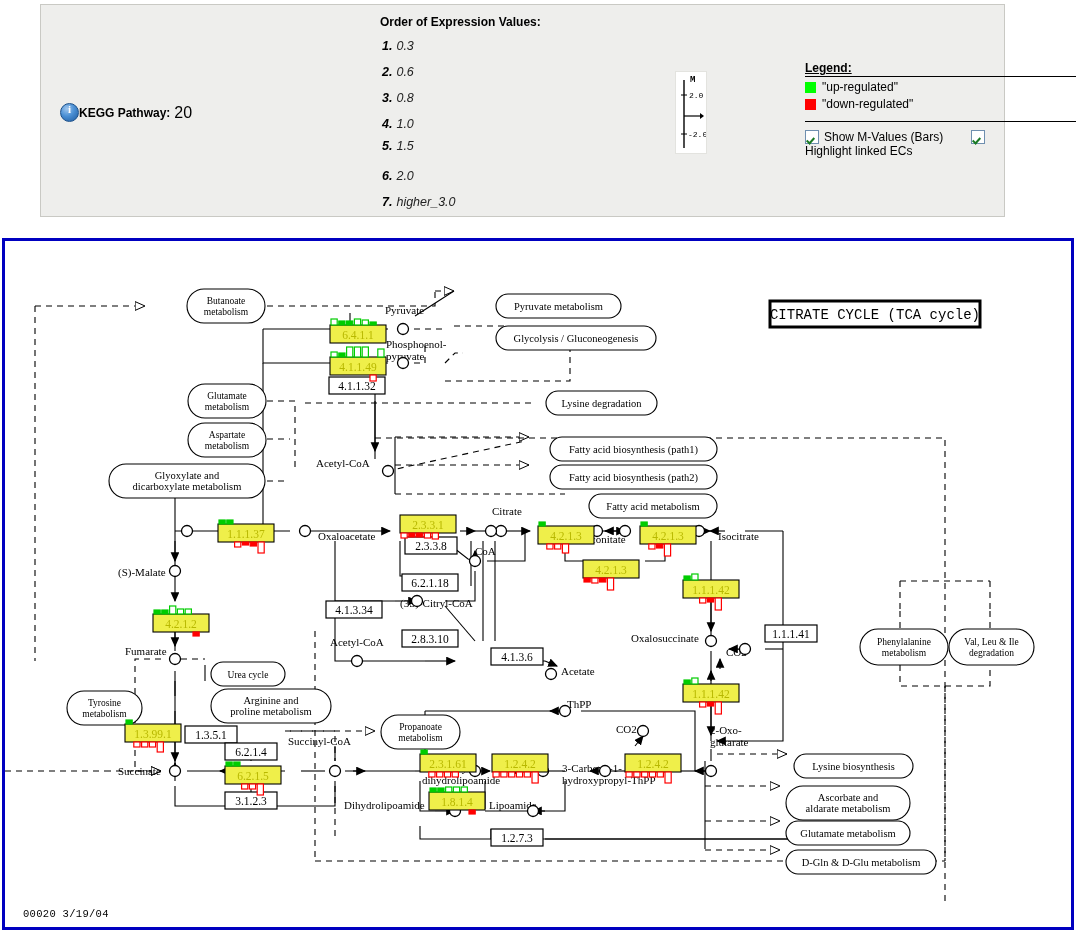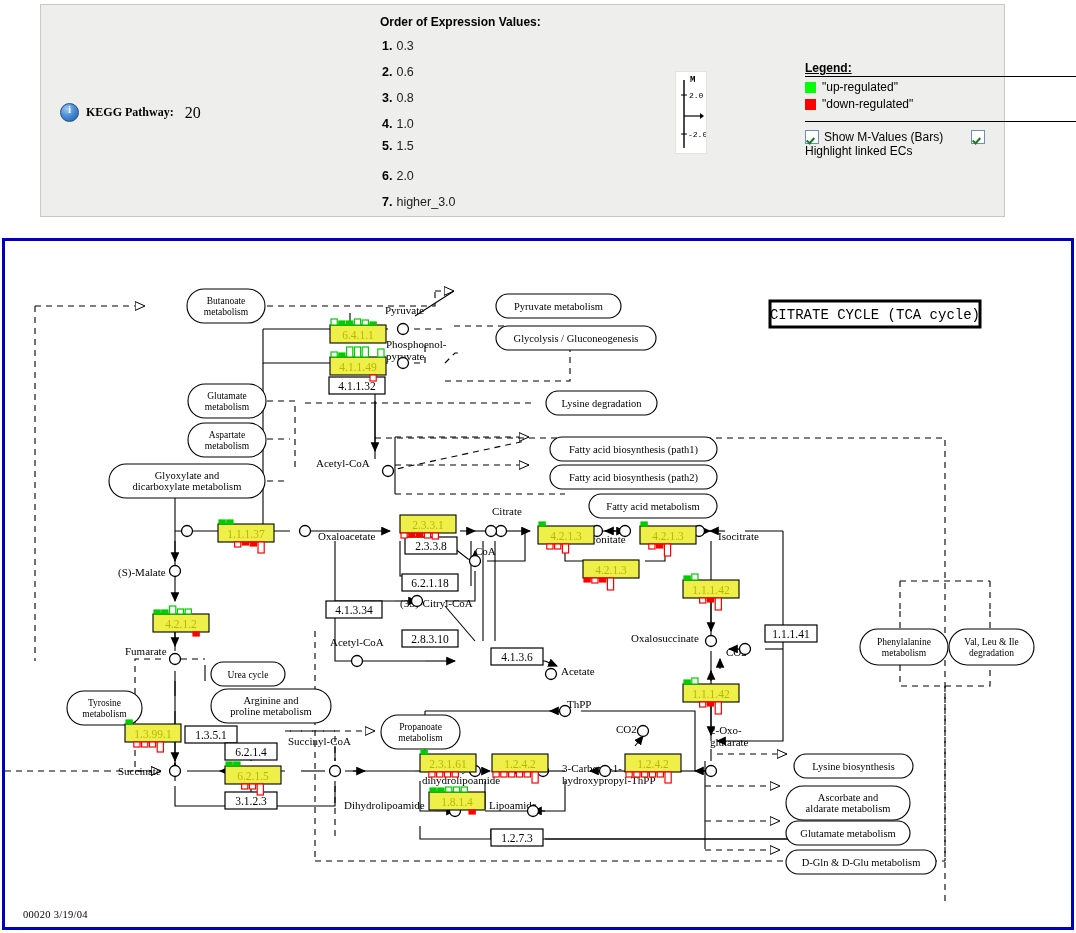--- a/index.html
+++ b/index.html
@@ -1,31 +1,31 @@
 <!DOCTYPE html>
 <html><head>
 <meta charset="utf-8">
 <style>
   html,body{margin:0;padding:0;background:#ffffff;}
   body{width:1076px;height:933px;font-family:"Liberation Sans",sans-serif;position:relative;overflow:hidden;}
 
   
   #header-panel{position:absolute;left:40px;top:4px;width:965px;height:213px;
       background:#eeeeec;border:1px solid #c9c9c4;box-sizing:border-box;}
-  #kegg-info{position:absolute;left:19px;top:98px;display:flex;align-items:center;gap:7px;font-family:Liberation Serif, serif;}
+  #kegg-info{position:absolute;left:19px;top:98px;display:flex;align-items:center;}
   .info-icon{width:17px;height:17px;border-radius:50%;
       background:radial-gradient(circle at 35% 28%, #9fc6ee 0%, #4a8fd4 45%, #1d5a9e 100%);
       border:1px solid #1a4f8a;position:relative;flex:0 0 auto;}
   .info-icon::after{content:"i";position:absolute;left:0;right:0;top:-1px;text-align:center;
       color:#fff;font-weight:bold;font-size:11px;font-family:"Liberation Serif",serif;}
   #kegg-label{font-size:12px;font-weight:bold;color:#000;}
   #kegg-value{font-size:16px;color:#000;margin-left:4px;}
 
   #order-title{position:absolute;left:339px;top:10px;font-size:12px;font-weight:bold;color:#000;text-align:right;}
-  .order-row{position:absolute;left:341px;font-size:12.5px;color:#222;white-space:nowrap;}
+  .order-row{position:absolute;left:341px;font-size:12.5px;color:#222;white-space:nowrap;font-style:italic;}
   .order-num{font-weight:bold;color:#000;}
   .order-val{margin-left:4px;}
 
   
   #m-scale{position:absolute;left:634px;top:66px;width:30px;height:81px;background:#fff;border:1px solid #e3e3df;}
   #m-scale svg{display:block;}
 
   
   #legend{position:absolute;left:764px;top:56px;width:281px;}
   #legend-title{font-size:12px;font-weight:bold;color:#000;text-decoration:underline;}
@@ -39,21 +39,21 @@
       display:inline-block;margin-right:5px;flex:0 0 auto;}
   .chk::after{content:"";position:absolute;left:2px;top:5px;width:3px;height:6px;
       border:solid #1a7a24;border-width:0 2px 2px 0;transform:rotate(42deg);}
   .chk-label{margin-right:28px;}
 
   
   #pathway{position:absolute;left:2px;top:238px;width:1072px;height:692px;
       background:#ffffff;border:3px solid #0000c0;box-sizing:border-box;}
   #pathway-svg{position:absolute;left:0;top:0;}
   #footer-text{position:absolute;left:18px;bottom:7px;font-size:10.5px;color:#000;
-      font-family:Liberation Serif, serif;letter-spacing:.3px;}
+      font-family:Liberation Mono, monospace;letter-spacing:.3px;}
 </style>
 </head>
 <body>
 
 <div id="header-panel">
 
   <div id="kegg-info">
     <span class="info-icon"></span>
     <span id="kegg-label">KEGG Pathway:</span>
     <span id="kegg-value">20</span>

